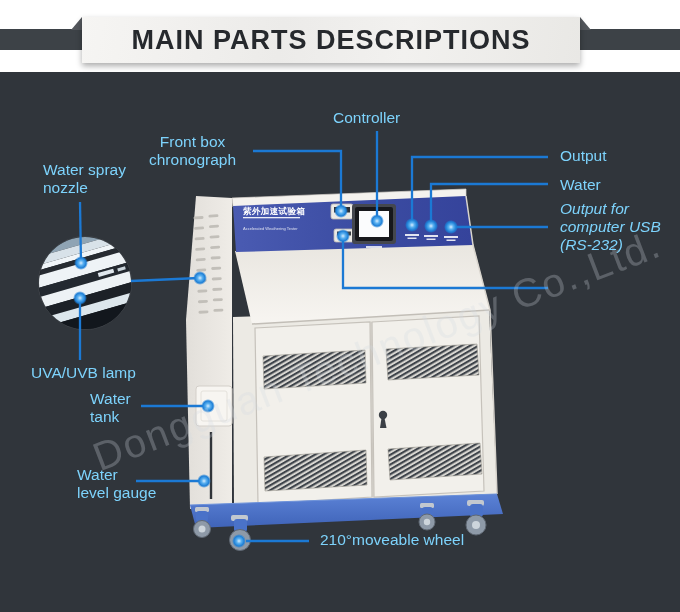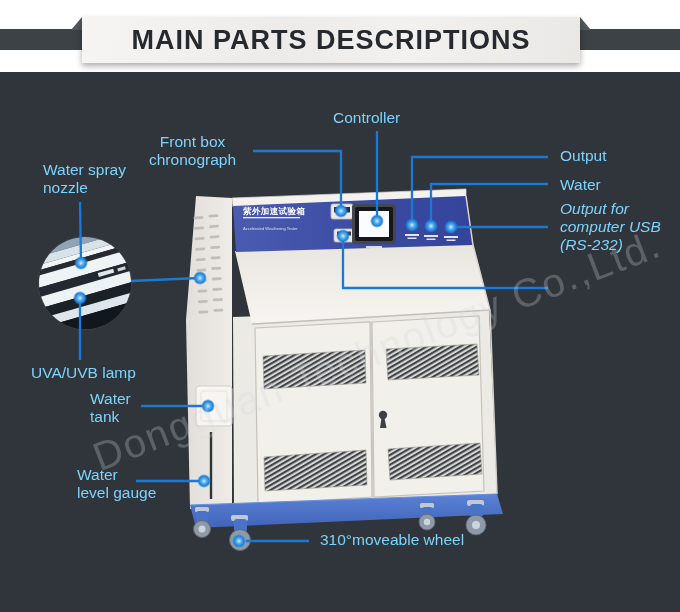--- a/index.html
+++ b/index.html
@@ -285,15 +285,15 @@
   <div class="callout lbl-alarm">Output</div>
   <div class="callout lbl-power">Water</div>
   <div class="callout lbl-output">Output for
 computer USB
 (RS-232)</div>
   <div class="callout lbl-lamp">UVA/UVB lamp</div>
   <div class="callout lbl-tank">Water
 tank</div>
   <div class="callout lbl-gauge">Water
 level gauge</div>
-  <div class="callout lbl-wheel">310°moveable wheel</div>
+  <div class="callout lbl-wheel">210°moveable wheel</div>
 
 </div>
 
 </body></html>

